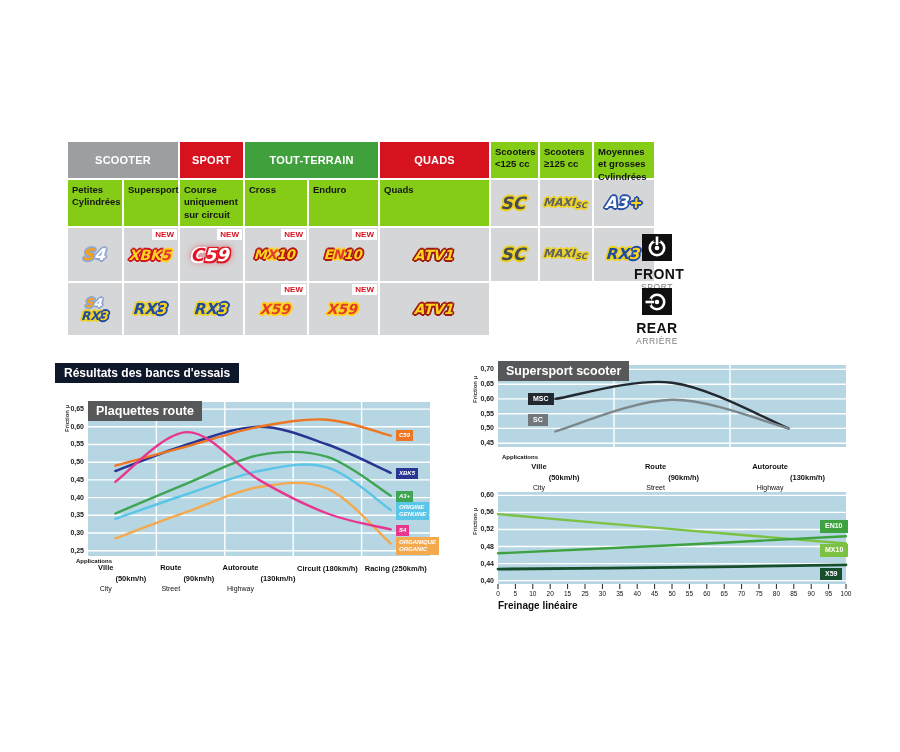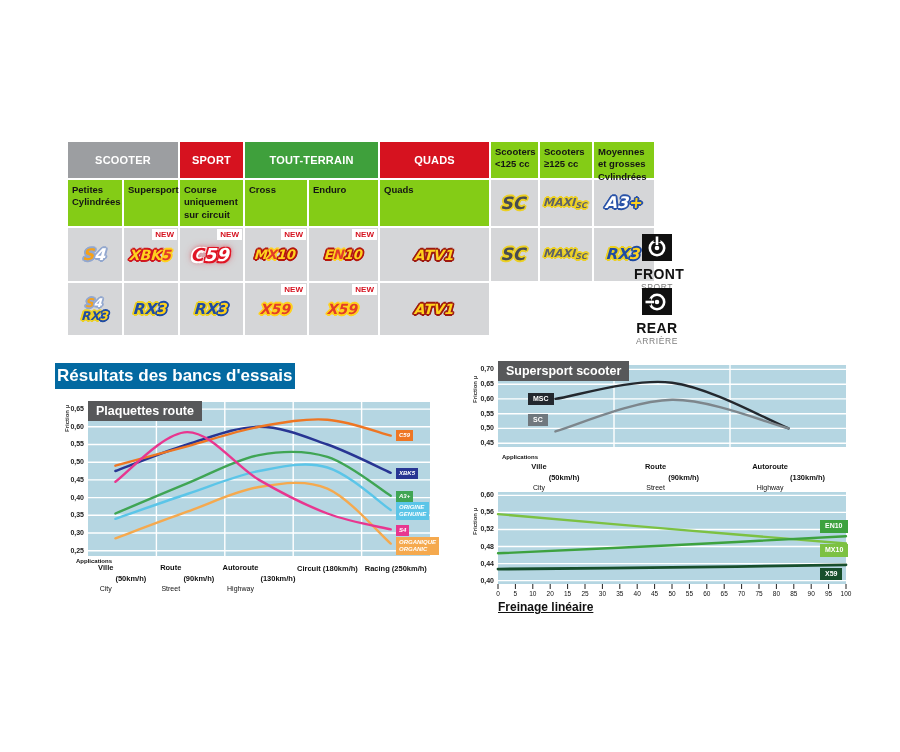--- a/index.html
+++ b/index.html
@@ -39,21 +39,21 @@
   .pcell.stacked .lg{font-size:12px;}
 
   
   .pos-block{position:absolute;width:46px;text-align:center;}
   #front-block{left:634px;top:234px;}
   #rear-block{left:634px;top:288px;}
   .pos-title{font-size:14px;font-weight:700;color:#111;letter-spacing:.4px;margin-top:1px;}
   .pos-sub{font-size:8.5px;color:#7d7d7d;letter-spacing:.6px;}
 
   
-  #results-title{position:absolute;left:55px;top:363px;background:#0369a1;color:#fff;font-weight:700;font-size:17px;padding:3px 2px;white-space:nowrap;}
+  #results-title{position:absolute;left:55px;top:363px;background:#0f172a;color:#fff;font-weight:700;font-size:12px;padding:3px 9px;white-space:nowrap;}
 
   
   .chart{position:absolute;}
   #chart-route{left:60px;top:392px;width:405px;height:200px;}
   #chart-scooter{left:468px;top:357px;width:412px;height:128px;}
   #chart-tt{left:468px;top:487px;width:412px;height:125px;}
   .chart-title{position:absolute;background:#57585a;color:#fff;font-weight:700;font-size:12.5px;padding:3px 8px;z-index:5;white-space:nowrap;}
   #chart-route .chart-title{left:28px;top:9px;}
   #chart-scooter .chart-title{left:30px;top:4px;}
   #chart-tt .chart-title{left:30px;top:1px;}
@@ -61,21 +61,21 @@
   .ylab{position:absolute;font-size:6px;font-weight:700;color:#333;transform:rotate(-90deg);transform-origin:0 0;white-space:nowrap;}
   .leg{position:absolute;color:#fff;font-weight:700;font-size:6px;line-height:1.2;padding:2px 3px;white-space:pre-line;z-index:4;font-style:italic;}
   .leg.plain{font-style:normal;font-size:7px;padding:2px 5px;}
   .xcaption{position:absolute;font-size:6px;font-weight:700;color:#111;white-space:nowrap;}
   .xcat{position:absolute;transform:translateX(-50%);display:flex;align-items:center;white-space:nowrap;color:#111;}
   .xcat .stack{display:inline-flex;flex-direction:column;align-items:center;line-height:1.15;font-weight:700;font-size:7.5px;gap:12px;}
   .xcat .stack .en{font-weight:400;font-size:7px;}
   .xcat .spd{font-size:7.5px;font-weight:700;margin-left:2px;}
   .xcat .one{font-size:7.5px;font-weight:700;}
   .xtick{position:absolute;transform:translateX(-50%);font-size:6.5px;font-weight:400;color:#111;}
-  .xlabel{position:absolute;font-size:12px;font-weight:700;color:#111;white-space:nowrap;text-decoration:underline;}
+  .xlabel{position:absolute;font-size:10px;font-weight:700;color:#111;white-space:nowrap;}
 </style>
 </head>
 <body>
 
 <div id="canvas">
 
   <div id="cat-table">
       <div class="hcell" style="background: rgb(156, 158, 161); grid-column: span 2;">SCOOTER</div>
       <div class="hcell" style="background: rgb(214, 18, 31); grid-column: span 1;">SPORT</div>
       <div class="hcell" style="background: rgb(63, 160, 60); grid-column: span 2;">TOUT-TERRAIN</div>

